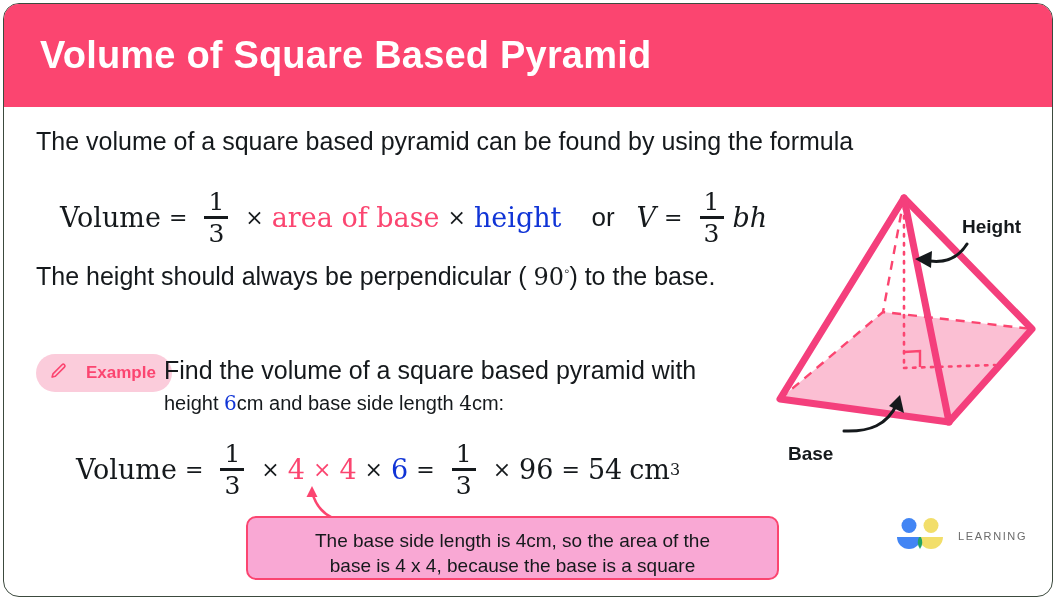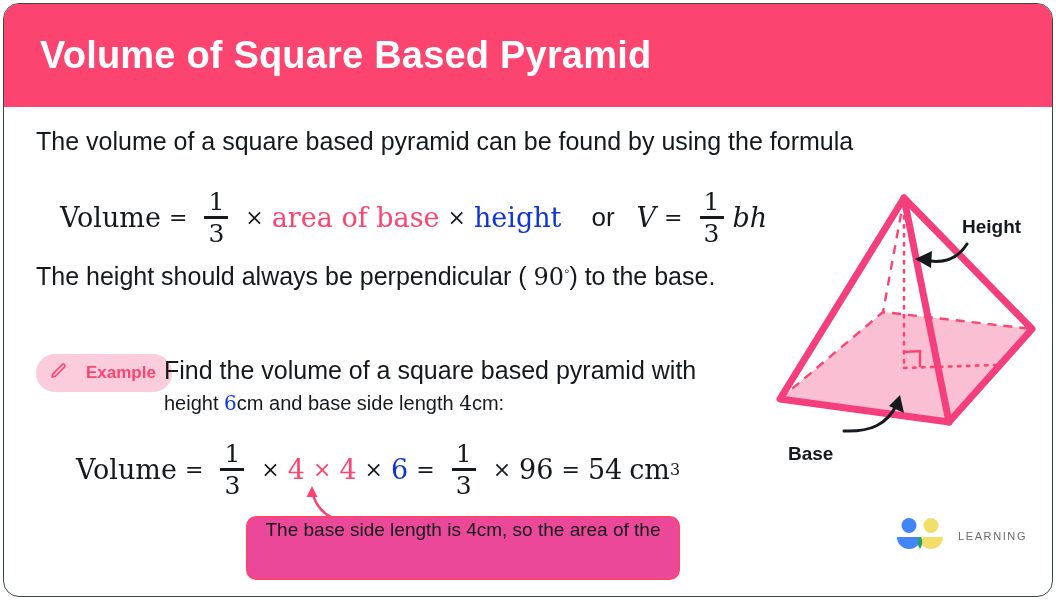--- a/index.html
+++ b/index.html
@@ -134,30 +134,30 @@
     font-size: 20px;
     color: #15191c;
     white-space: nowrap;
   }
   .n-serif { font-family: "DejaVu Serif","Liberation Serif",serif; }
 
   
   .callout {
     position: absolute;
     left: 242px; top: 512px;
-    width: 434px;
+    width: 533px;
     height: 64px;
     box-sizing: border-box;
     border: 2.5px solid #fb4570;
     border-radius: 10px;
-    background: #ec4899;
+    background: #f9a8d4;
     display: flex;
     flex-direction: column;
     align-items: center;
-    justify-content: space-between;
+    justify-content: flex-end;
     text-align: center;
     line-height: 1.28;
   }
   .callout div {
     font-size: 19px;
     color: #15191c;
     white-space: nowrap;
   }
   .callout-arrow {
     position: absolute;
@@ -277,20 +277,21 @@
       <span class="sup3">3</span>
   </div>
 
   <svg class="callout-arrow" viewBox="0 0 80 44">
     <path d="M78 42 C 50 41, 30 36, 23 10" stroke="#fb4570" stroke-width="2.6" fill="none" stroke-linecap="round"></path>
     <path d="M23 4 L 17.5 15 L 28.5 15 Z" fill="#fb4570"></path>
   </svg>
 
   <div class="callout">
     <div>The base side length is 4cm, so the area of the</div>
+    <div>base is 4 x 4, because the base is a square</div>
   </div>
 
   <svg class="diagram" viewBox="0 0 308 272">
 
     <polygon points="28,217 131,130 280,147 197,240" fill="#fbbfd3" stroke="none"></polygon>
 
     <path d="M28,217 L131,130 L280,147" stroke="#fb4570" stroke-width="2.4" fill="none" stroke-dasharray="9,7"></path>
     <path d="M152,16 L131,130" stroke="#fb4570" stroke-width="2.4" fill="none" stroke-dasharray="9,7"></path>
 
     <path d="M152,16 L152,186" stroke="#fb4570" stroke-width="2.6" fill="none" stroke-dasharray="2.5,6.5" stroke-linecap="round"></path>

